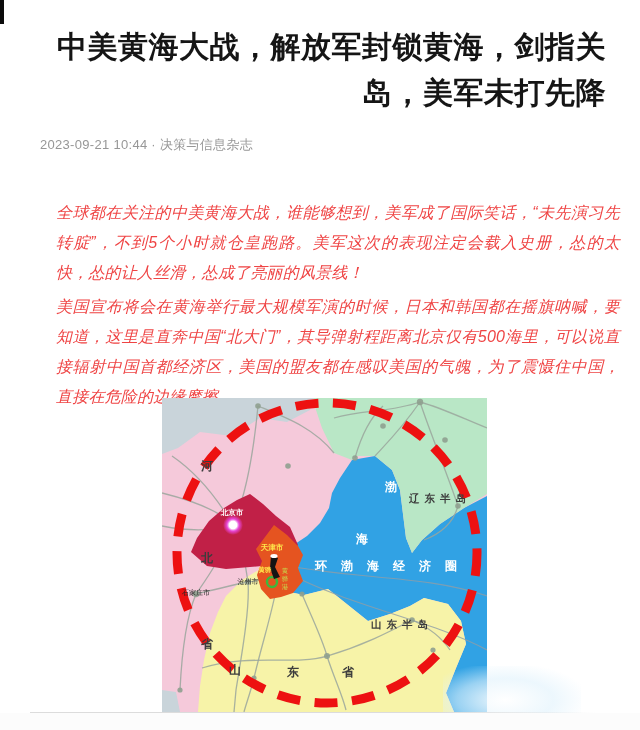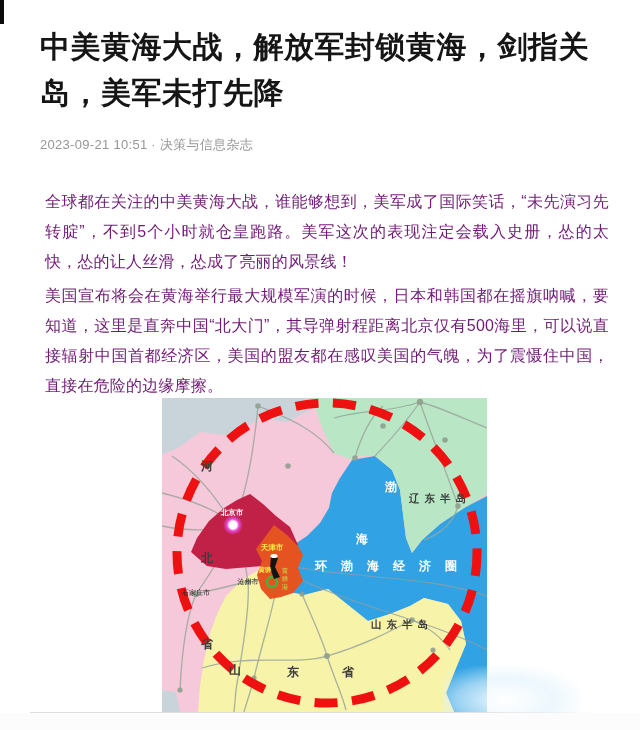--- a/index.html
+++ b/index.html
@@ -4,30 +4,31 @@
 <style>
   html,body{margin:0;padding:0;}
   body{
     width:640px;height:730px;position:relative;overflow:hidden;
     background:#ffffff;
     font-family:"Liberation Sans","DejaVu Sans",sans-serif;
   }
   .edge-mark{position:absolute;left:0;top:0;width:4px;height:24px;background:#0b0b0b;}
   .headline{
     position:absolute;left:40px;top:24px;width:566px;margin:0;
-    font-size:30px;line-height:46px;font-weight:700;color:#151515;letter-spacing:.5px;
+    font-size:30px;line-height:46px;font-weight:700;color:#151515;letter-spacing:.5px;text-align:right;
   }
   .meta{
     position:absolute;left:40px;top:136px;width:560px;
     font-size:13px;color:#979797;letter-spacing:.3px;
   }
   .para{
-    position:absolute;left:40px;width:564px;margin:5px;
-    font-size:16px;line-height:30px;color:#701a75;letter-spacing:.2px;
+    position:absolute;left:40px;width:564px;margin:16px;
+    font-size:16px;line-height:30px;color:#ef4444;letter-spacing:.2px;
     text-align:justify;
+    font-style:italic;
   }
   .para1{top:182px;}
   .para2{top:276px;}
   .map-figure{position:absolute;left:162px;top:398px;width:325px;height:314px;}
   .map-figure svg{display:block;}
   svg text{font-family:"Liberation Sans","DejaVu Sans",sans-serif;}
   .road{fill:none;stroke:#9aa69c;stroke-width:1.3;opacity:.85;}
   .sealane{fill:none;stroke:#8f9ea8;stroke-width:1.2;opacity:.8;}
   .node{fill:#8fa08f;opacity:.9;}
   .map-label-dark{fill:#3c3c3c;font-weight:700;}
@@ -43,21 +44,21 @@
   }
   .footer-space{position:absolute;left:0;top:713px;width:640px;height:17px;background:#fcfcfc;}
 </style>
 </head>
 <body>
 
 <div class="edge-mark"></div>
 
 <h1 class="headline">中美黄海大战，解放军封锁黄海，剑指关岛，美军未打先降</h1>
 
-<div class="meta">2023-09-21 10:51 · 决策与信息杂志</div>
+<div class="meta">2023-09-21 10:44 · 决策与信息杂志</div>
 
 <p class="para para1">全球都在关注的中美黄海大战，谁能够想到，美军成了国际笑话，“未先演习先转腚”，不到5个小时就仓皇跑路。美军这次的表现注定会载入史册，怂的太快，怂的让人丝滑，怂成了亮丽的风景线！</p>
 <p class="para para2">美国宣布将会在黄海举行最大规模军演的时候，日本和韩国都在摇旗呐喊，要知道，这里是直奔中国“北大门”，其导弹射程距离北京仅有500海里，可以说直接辐射中国首都经济区，美国的盟友都在感叹美国的气魄，为了震慑住中国，直接在危险的边缘摩擦。</p>
 
 <figure class="map-figure" style="margin:0;">
 <svg width="325" height="314" viewBox="0 0 325 314">
   <defs>
     <radialGradient id="glowG" cx="50%" cy="50%" r="50%">
       <stop offset="0%" stop-color="#ffffff"></stop>
       <stop offset="38%" stop-color="#ffffff"></stop>

